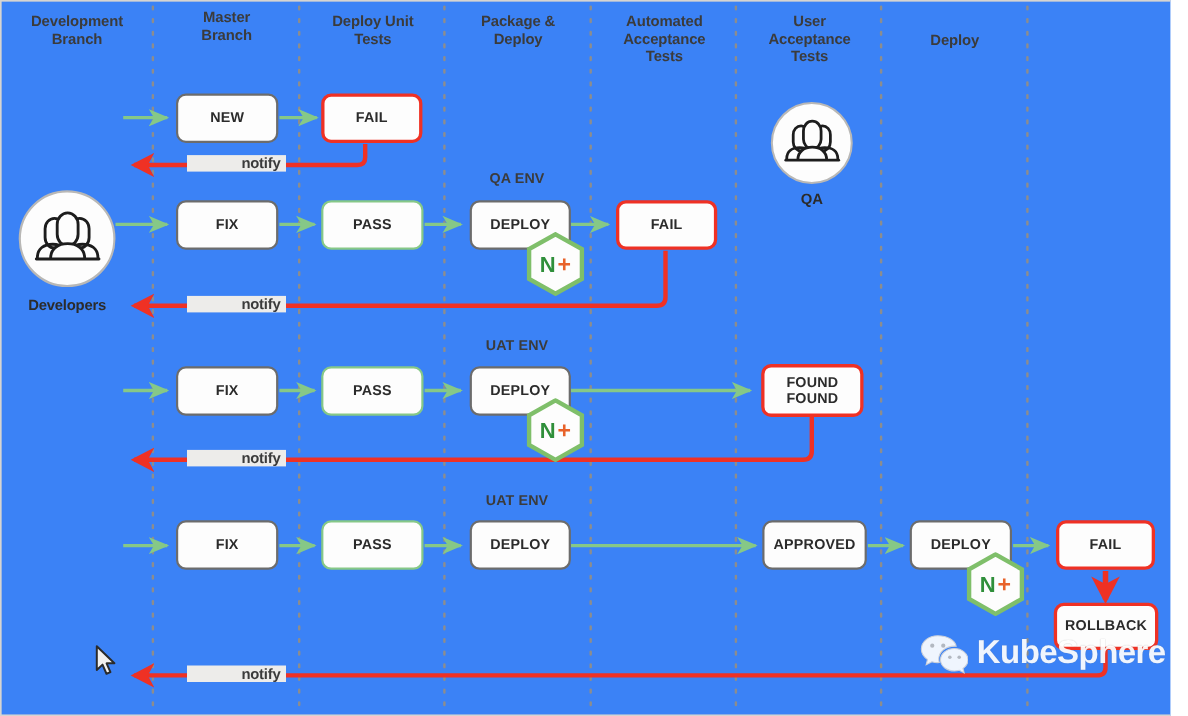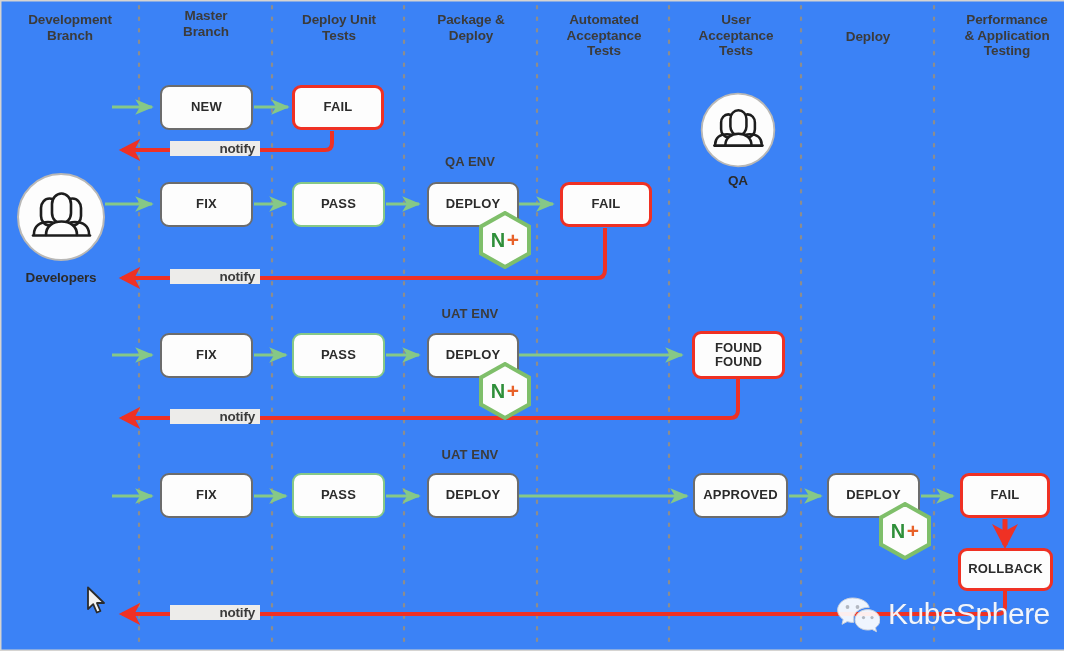--- a/index.html
+++ b/index.html
@@ -88,25 +88,26 @@
   
   .nplus {
     position: absolute;
     width: 54px;
     height: 58px;
   }
   
   #watermark {
     position: absolute;
     left: 836px;
-    top: 595px;
+    top: 575px;
     display: flex;
     align-items: center;
     gap: 8px;
     opacity: 0.92;
+    font-weight: bold;
   }
   #watermark .wm-text {
     font-size: 30px;
     color: #ffffff;
     font-family: "Liberation Sans", sans-serif;
     letter-spacing: -0.5px;
     text-shadow: 0 0 1px rgba(120,120,120,0.55);
   }
   #cursor {
     position: absolute;
@@ -205,25 +206,20 @@
     <div>Tests</div>
   </div>
   <div class="col-header" style="left:672px; top:12px; width:128px;">
     <div>User</div>
     <div>Acceptance</div>
     <div>Tests</div>
   </div>
   <div class="col-header" style="left:804px; top:29px; width:128px;">
     <div>Deploy</div>
   </div>
-  <div class="col-header" style="left:937px; top:12px; width:140px;">
-    <div>Performance</div>
-    <div>&amp; Application</div>
-    <div>Testing</div>
-  </div>
 
   <div class="people-icon" style="left:16px; top:172px;">
     <svg width="90" height="90" viewBox="0 0 90 90">
       <circle cx="45" cy="45" r="43" fill="#fdfdfd" stroke="#b9b8b6" stroke-width="2"></circle>
       <g fill="none" stroke="#1d1d1d" stroke-width="2.6" stroke-linecap="round" stroke-linejoin="round">
         <path d="M25,36 a8.5,9.5 0 0 1 17,0 v8 a8.5,9.5 0 0 1 -17,0 z"></path>
         <path d="M48,36 a8.5,9.5 0 0 1 17,0 v8 a8.5,9.5 0 0 1 -17,0 z"></path>
         <path d="M36,32 a9.5,10.5 0 0 1 19,0 v9 a9.5,10.5 0 0 1 -19,0 z" fill="#fdfdfd"></path>
         <path d="M18,62 c0,-8 6,-12 14,-12 c8,0 14,4 14,12"></path>
         <path d="M45,62 c0,-8 6,-12 14,-12 c8,0 14,4 14,12"></path>

